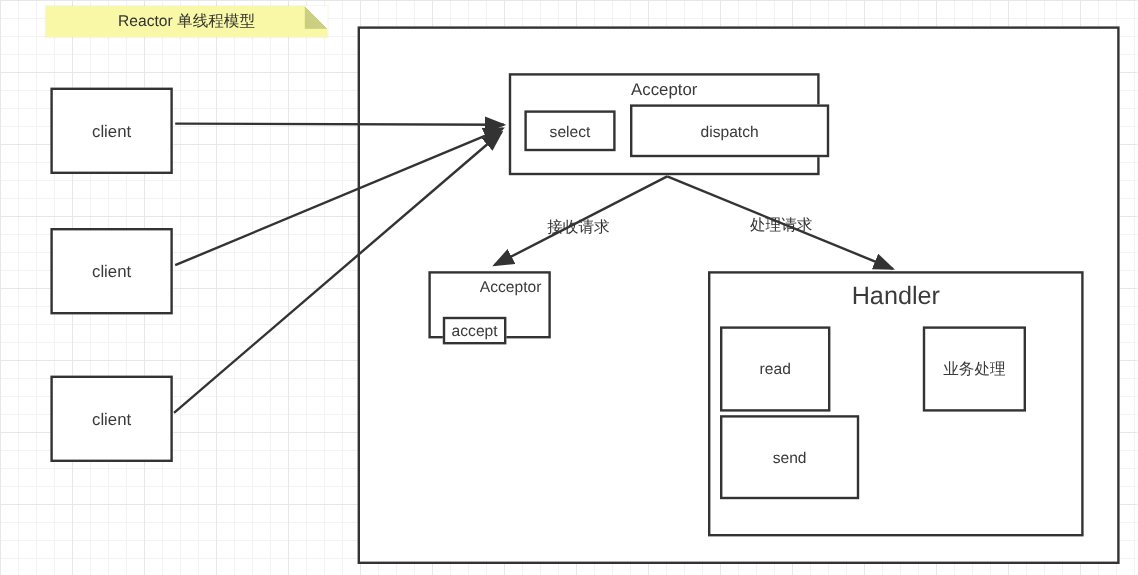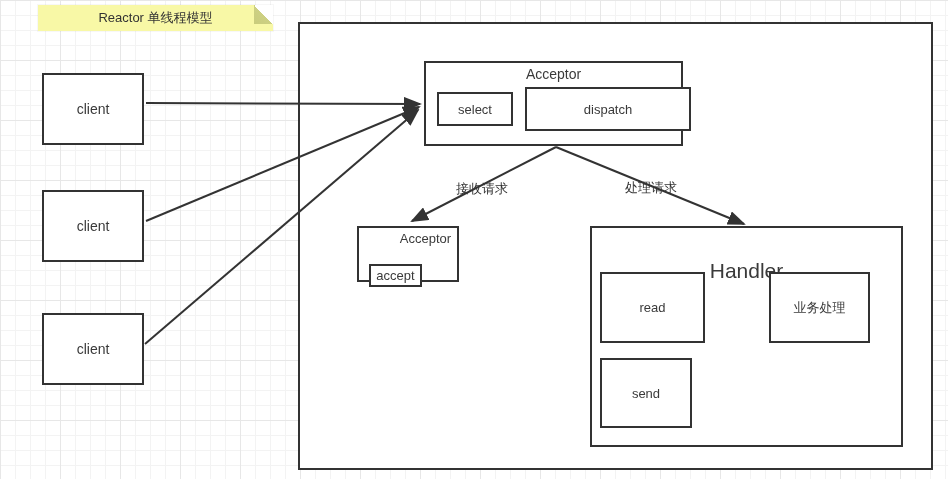--- a/index.html
+++ b/index.html
@@ -53,24 +53,24 @@
   .container { left: 298px; top: 22px; width: 635px; height: 448px; }
   
   .reactor { left: 424px; top: 61px; width: 259px; height: 85px; }
   .select-box   { left: 437px; top: 92px;  width: 76px;  height: 34px; font-size: 13px; justify-content: center; }
   .dispatch-box { left: 525px; top: 87px;  width: 166px; height: 44px; font-size: 13px; }
   
   .acceptor { left: 357px; top: 226px; width: 102px; height: 56px; font-size: 13px; padding-left: 35px; }
   .accept-box { left: 369px; top: 264px; width: 53px; height: 23px; font-size: 13px; }
   
   .handler { left: 590px; top: 226px; width: 313px; height: 221px; }
-  .handler-title { font-size: 21px; padding-top: 4px; margin-top: 24px; }
-  .read-box     { left: 600px; top: 272px; width: 105px; height: 71px; font-size: 13px; }
-  .business-box { left: 769px; top: 272px; width: 101px; height: 71px; font-size: 13px; }
-  .send-box     { left: 600px; top: 358px; width: 92px; height: 70px; font-size: 13px; }
+  .handler-title { font-size: 21px; padding-top: 4px; }
+  .read-box     { left: 600px; top: 272px; width: 92px; height: 71px; font-size: 13px; }
+  .business-box { left: 769px; top: 272px; width: 86px; height: 71px; font-size: 13px; }
+  .send-box     { left: 600px; top: 346px; width: 116px; height: 70px; font-size: 13px; }
   
   .edge-label {
     position: absolute;
     width: 80px;
     text-align: center;
     font-size: 13px;
     color: #333333;
   }
   .accept-edge-label { left: 442px; top: 180px; }
   .handle-edge-label { left: 611px; top: 179px; }

